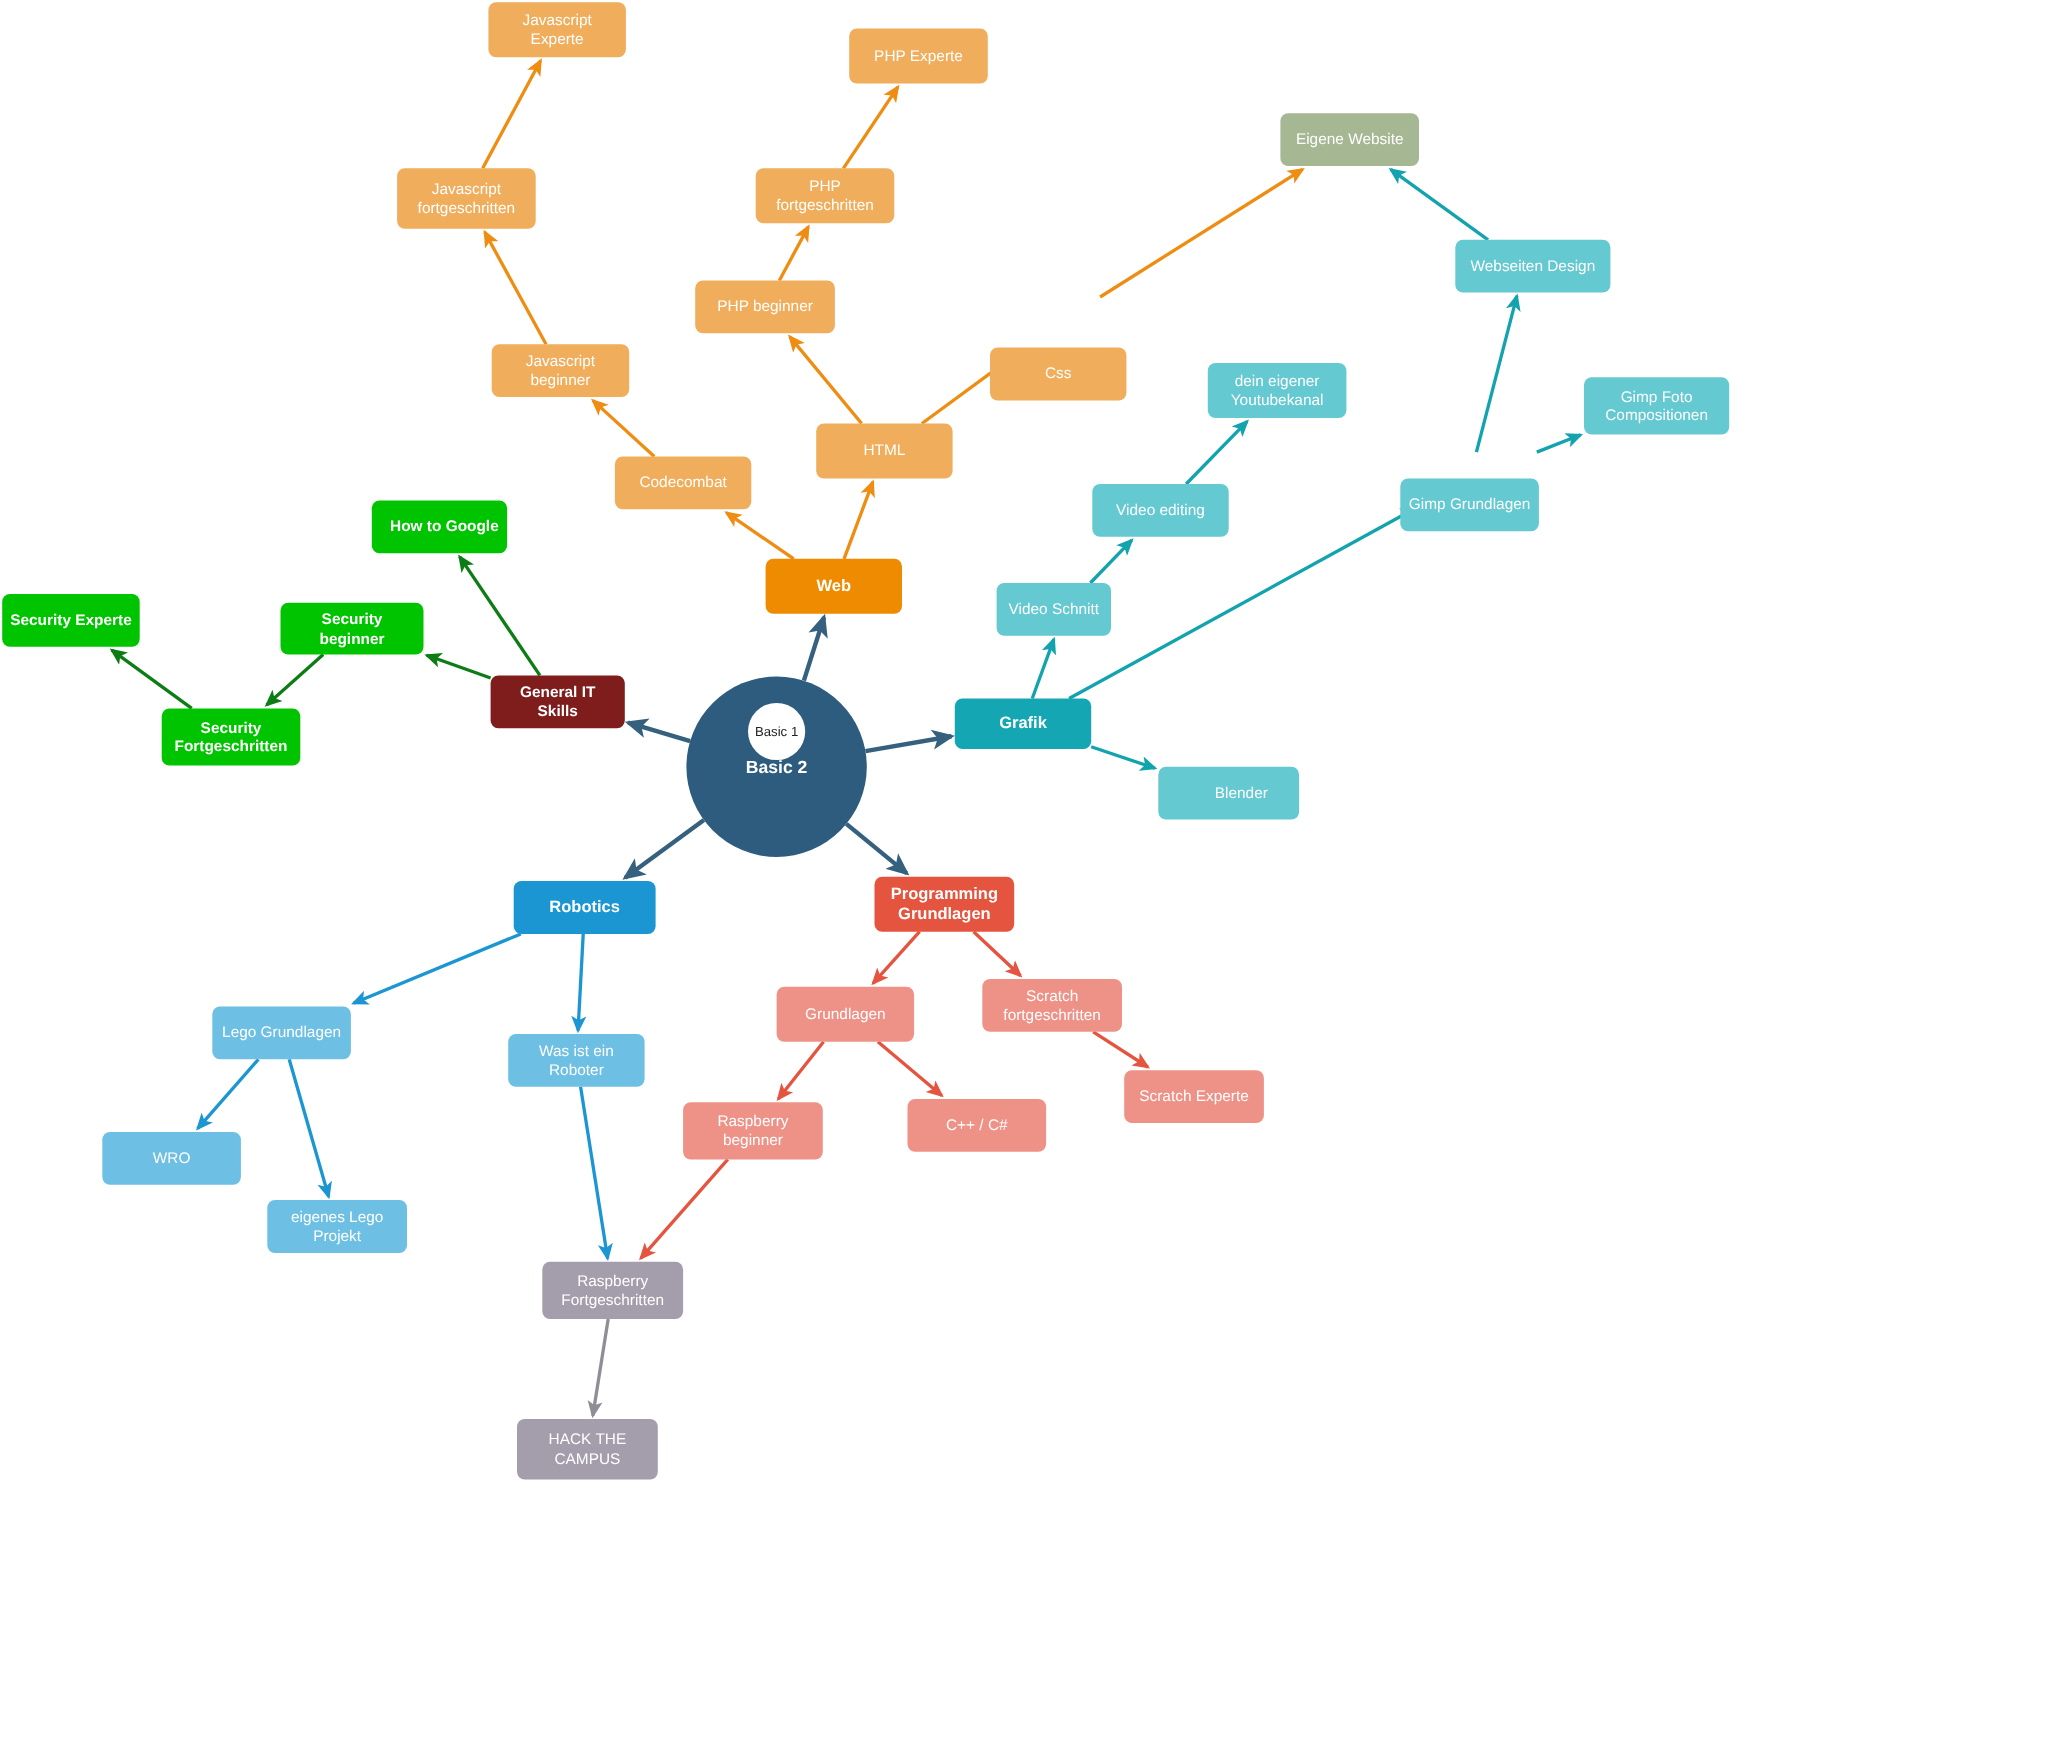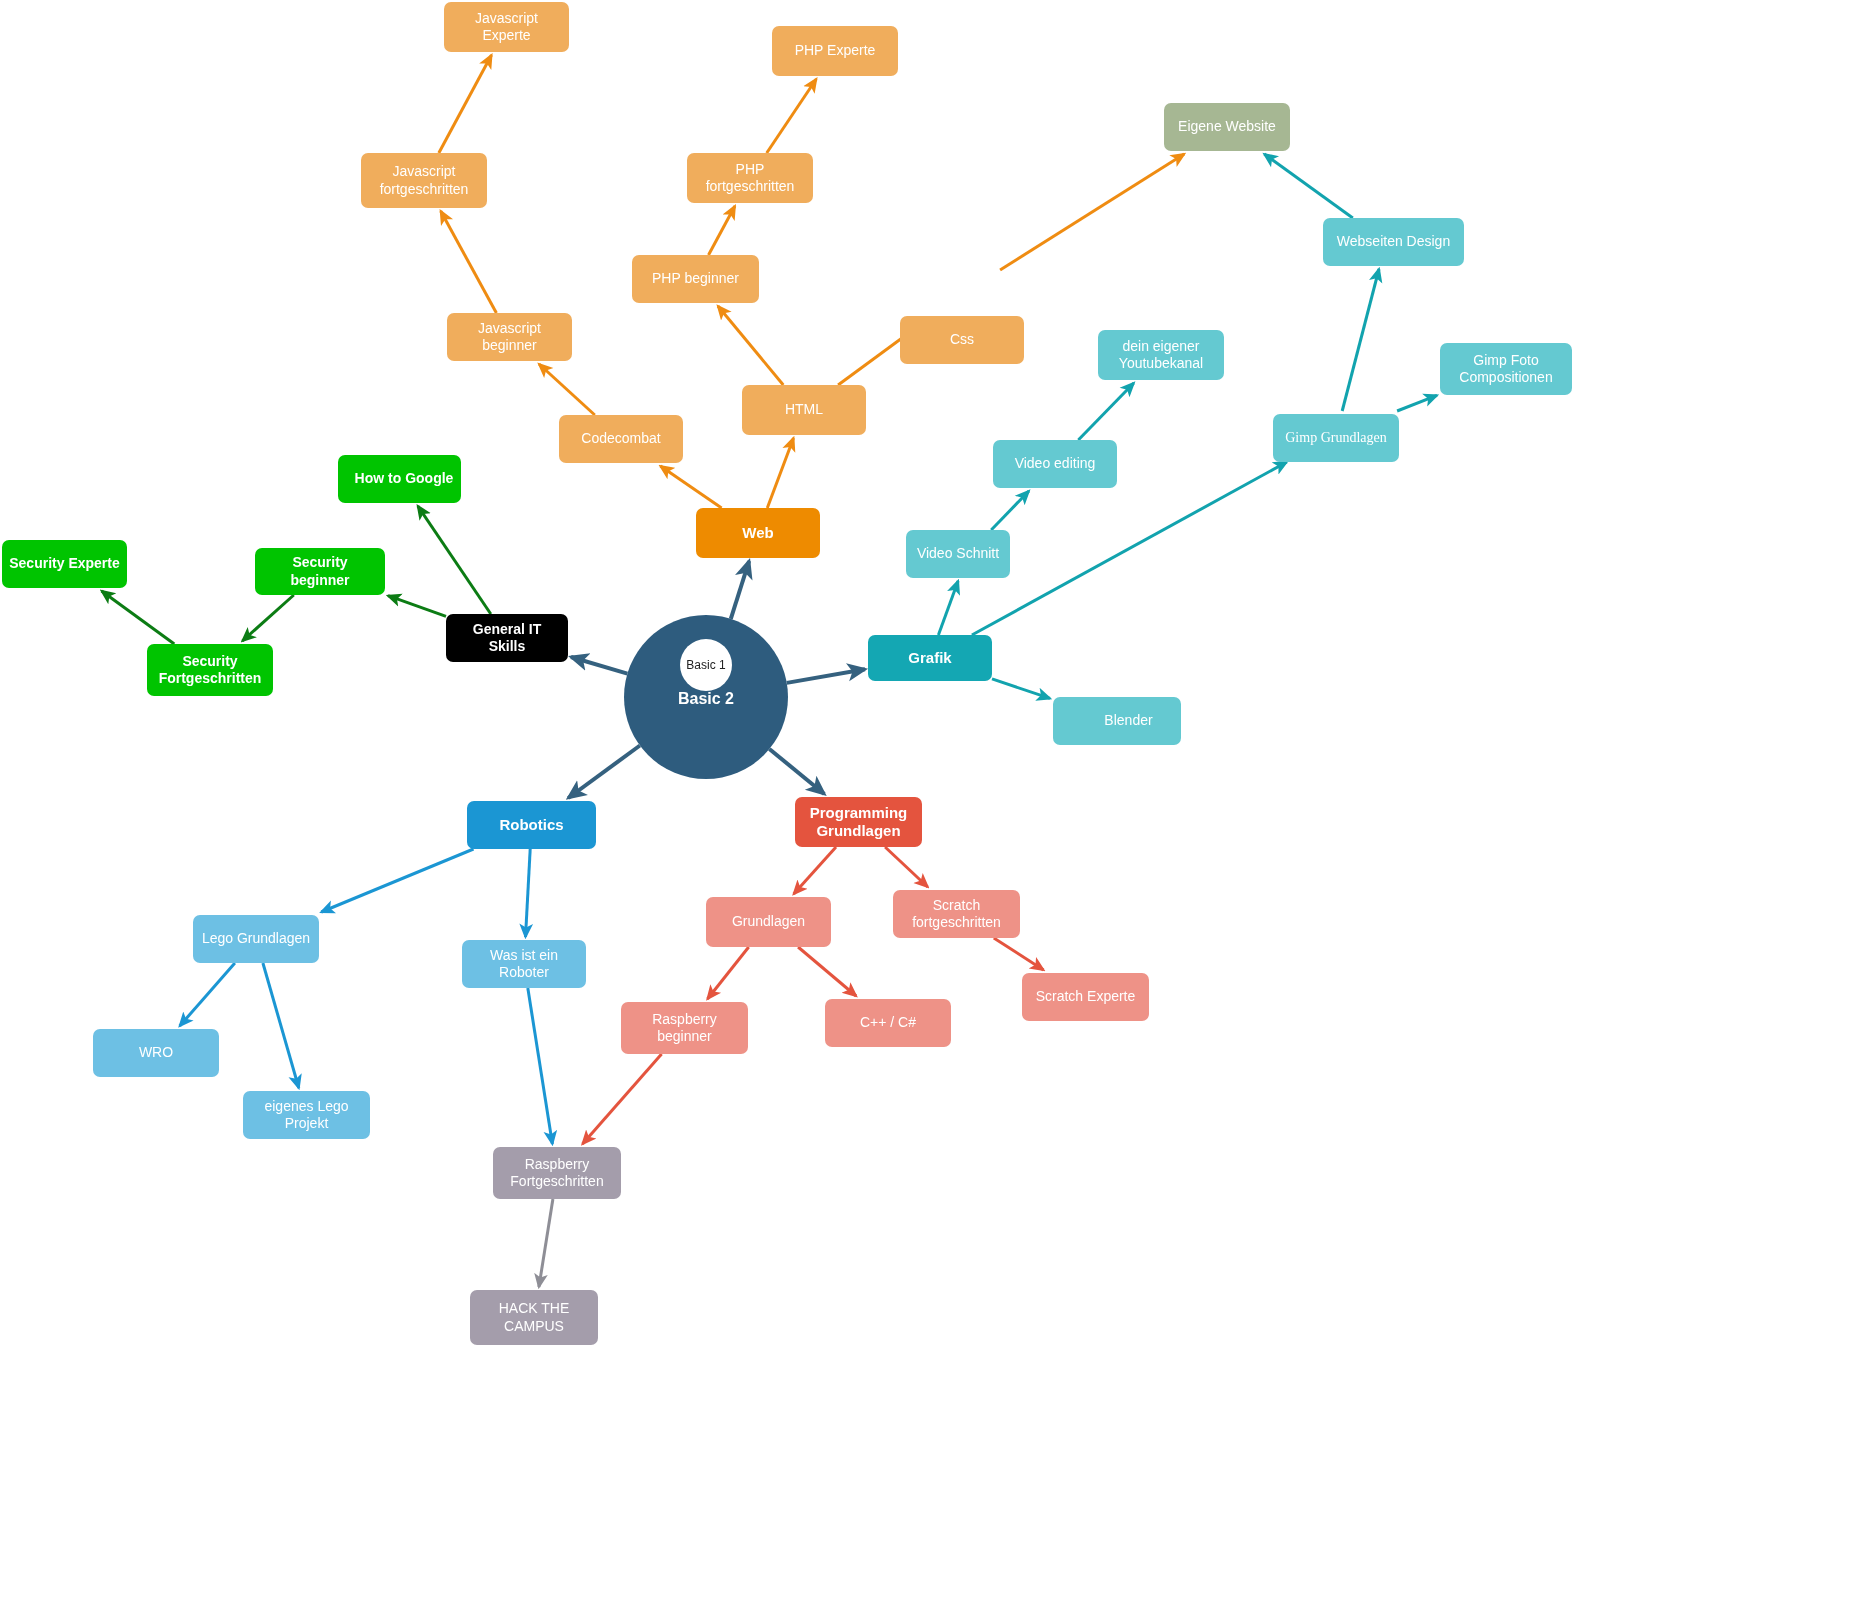--- a/index.html
+++ b/index.html
@@ -138,33 +138,33 @@
       <div class="node" style="left: 559px; top: 415px; width: 124px; height: 48px; background: rgb(240, 173, 92); font-size: 14px;">Codecombat</div>
       <div class="node" style="left: 900px; top: 270px; width: 124px; height: 48px; background: rgb(240, 173, 92); font-size: 14px; margin-top: 46px;">Css</div>
       <div class="node" style="left: 632px; top: 255px; width: 127px; height: 48px; background: rgb(240, 173, 92); font-size: 14px;">PHP beginner</div>
       <div class="node" style="left: 687px; top: 153px; width: 126px; height: 50px; background: rgb(240, 173, 92); font-size: 14px;">PHP fortgeschritten</div>
       <div class="node" style="left: 772px; top: 26px; width: 126px; height: 50px; background: rgb(240, 173, 92); font-size: 14px;">PHP Experte</div>
       <div class="node" style="left: 447px; top: 313px; width: 125px; height: 48px; background: rgb(240, 173, 92); font-size: 14px;">Javascript beginner</div>
       <div class="node" style="left: 361px; top: 153px; width: 126px; height: 55px; background: rgb(240, 173, 92); font-size: 14px;">Javascript
 fortgeschritten</div>
       <div class="node" style="left: 444px; top: 2px; width: 125px; height: 50px; background: rgb(240, 173, 92); font-size: 14px;">Javascript Experte</div>
       <div class="node" style="left: 1164px; top: 103px; width: 126px; height: 48px; background: rgb(166, 183, 147); font-size: 14px;">Eigene Website</div>
-      <div class="node bold" style="left: 446px; top: 614px; width: 122px; height: 48px; background: #000000; font-size: 14px;">General IT Skills</div>
+      <div class="node bold" style="left: 446px; top: 614px; width: 122px; height: 48px; background: #7f1d1d; font-size: 14px;">General IT Skills</div>
       <div class="node bold" style="left: 338px; top: 455px; width: 123px; height: 48px; background: rgb(0, 196, 0); font-size: 14px; padding-left: 16px;">How to Google</div>
       <div class="node bold" style="left: 255px; top: 548px; width: 130px; height: 47px; background: rgb(0, 196, 0); font-size: 14px;">Security beginner</div>
       <div class="node bold" style="left: 147px; top: 644px; width: 126px; height: 52px; background: rgb(0, 196, 0); font-size: 14px;">Security
 Fortgeschritten</div>
       <div class="node bold" style="left: 2px; top: 540px; width: 125px; height: 48px; background: rgb(0, 196, 0); font-size: 14px;">Security Experte</div>
       <div class="node bold" style="left: 868px; top: 635px; width: 124px; height: 46px; background: rgb(20, 167, 179); font-size: 15px;">Grafik</div>
       <div class="node" style="left: 906px; top: 530px; width: 104px; height: 48px; background: rgb(100, 201, 209); font-size: 14px;">Video Schnitt</div>
       <div class="node" style="left: 993px; top: 440px; width: 124px; height: 48px; background: rgb(100, 201, 209); font-size: 14px;">Video editing</div>
       <div class="node" style="left: 1098px; top: 330px; width: 126px; height: 50px; background: rgb(100, 201, 209); font-size: 14px;">dein eigener
 Youtubekanal</div>
       <div class="node" style="left: 1053px; top: 697px; width: 128px; height: 48px; background: rgb(100, 201, 209); font-size: 14px; padding-left: 30px;">Blender</div>
-      <div class="node" style="left: 1273px; top: 414px; width: 126px; height: 48px; background: rgb(100, 201, 209); font-size: 14px; font-family: Liberation Serif, serif;">Gimp Grundlagen</div>
+      <div class="node" style="left: 1273px; top: 435px; width: 126px; height: 48px; background: rgb(100, 201, 209); font-size: 14px;">Gimp Grundlagen</div>
       <div class="node" style="left: 1440px; top: 343px; width: 132px; height: 52px; background: rgb(100, 201, 209); font-size: 14px;">Gimp Foto
 Compositionen</div>
       <div class="node" style="left: 1323px; top: 218px; width: 141px; height: 48px; background: rgb(100, 201, 209); font-size: 14px;">Webseiten Design</div>
       <div class="node bold" style="left: 467px; top: 801px; width: 129px; height: 48px; background: rgb(27, 150, 211); font-size: 15px;">Robotics</div>
       <div class="node" style="left: 193px; top: 915px; width: 126px; height: 48px; background: rgb(109, 192, 228); font-size: 14px;">Lego Grundlagen</div>
       <div class="node" style="left: 93px; top: 1029px; width: 126px; height: 48px; background: rgb(109, 192, 228); font-size: 14px;">WRO</div>
       <div class="node" style="left: 243px; top: 1091px; width: 127px; height: 48px; background: rgb(109, 192, 228); font-size: 14px;">eigenes Lego Projekt</div>
       <div class="node" style="left: 462px; top: 940px; width: 124px; height: 48px; background: rgb(109, 192, 228); font-size: 14px;">Was ist ein Roboter</div>
       <div class="node bold" style="left: 795px; top: 797px; width: 127px; height: 50px; background: rgb(228, 84, 62); font-size: 15px;">Programming
 Grundlagen</div>

